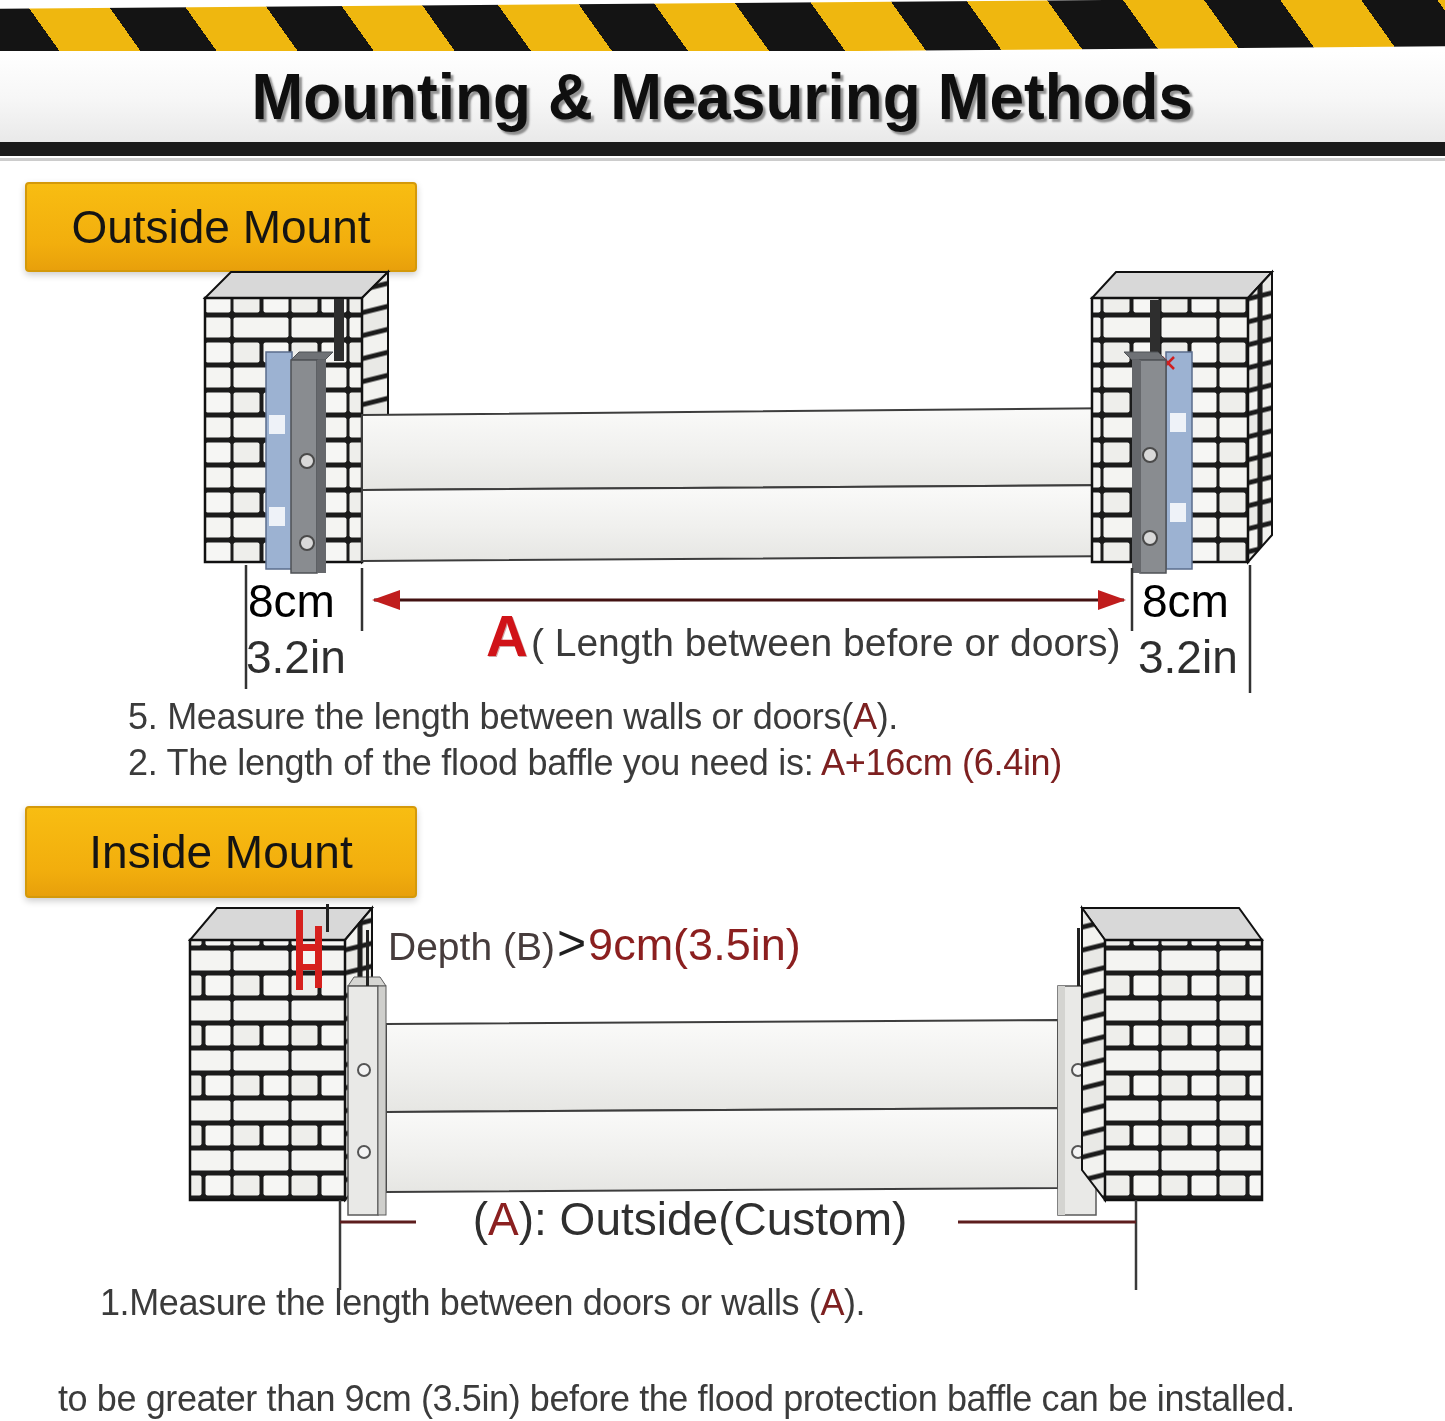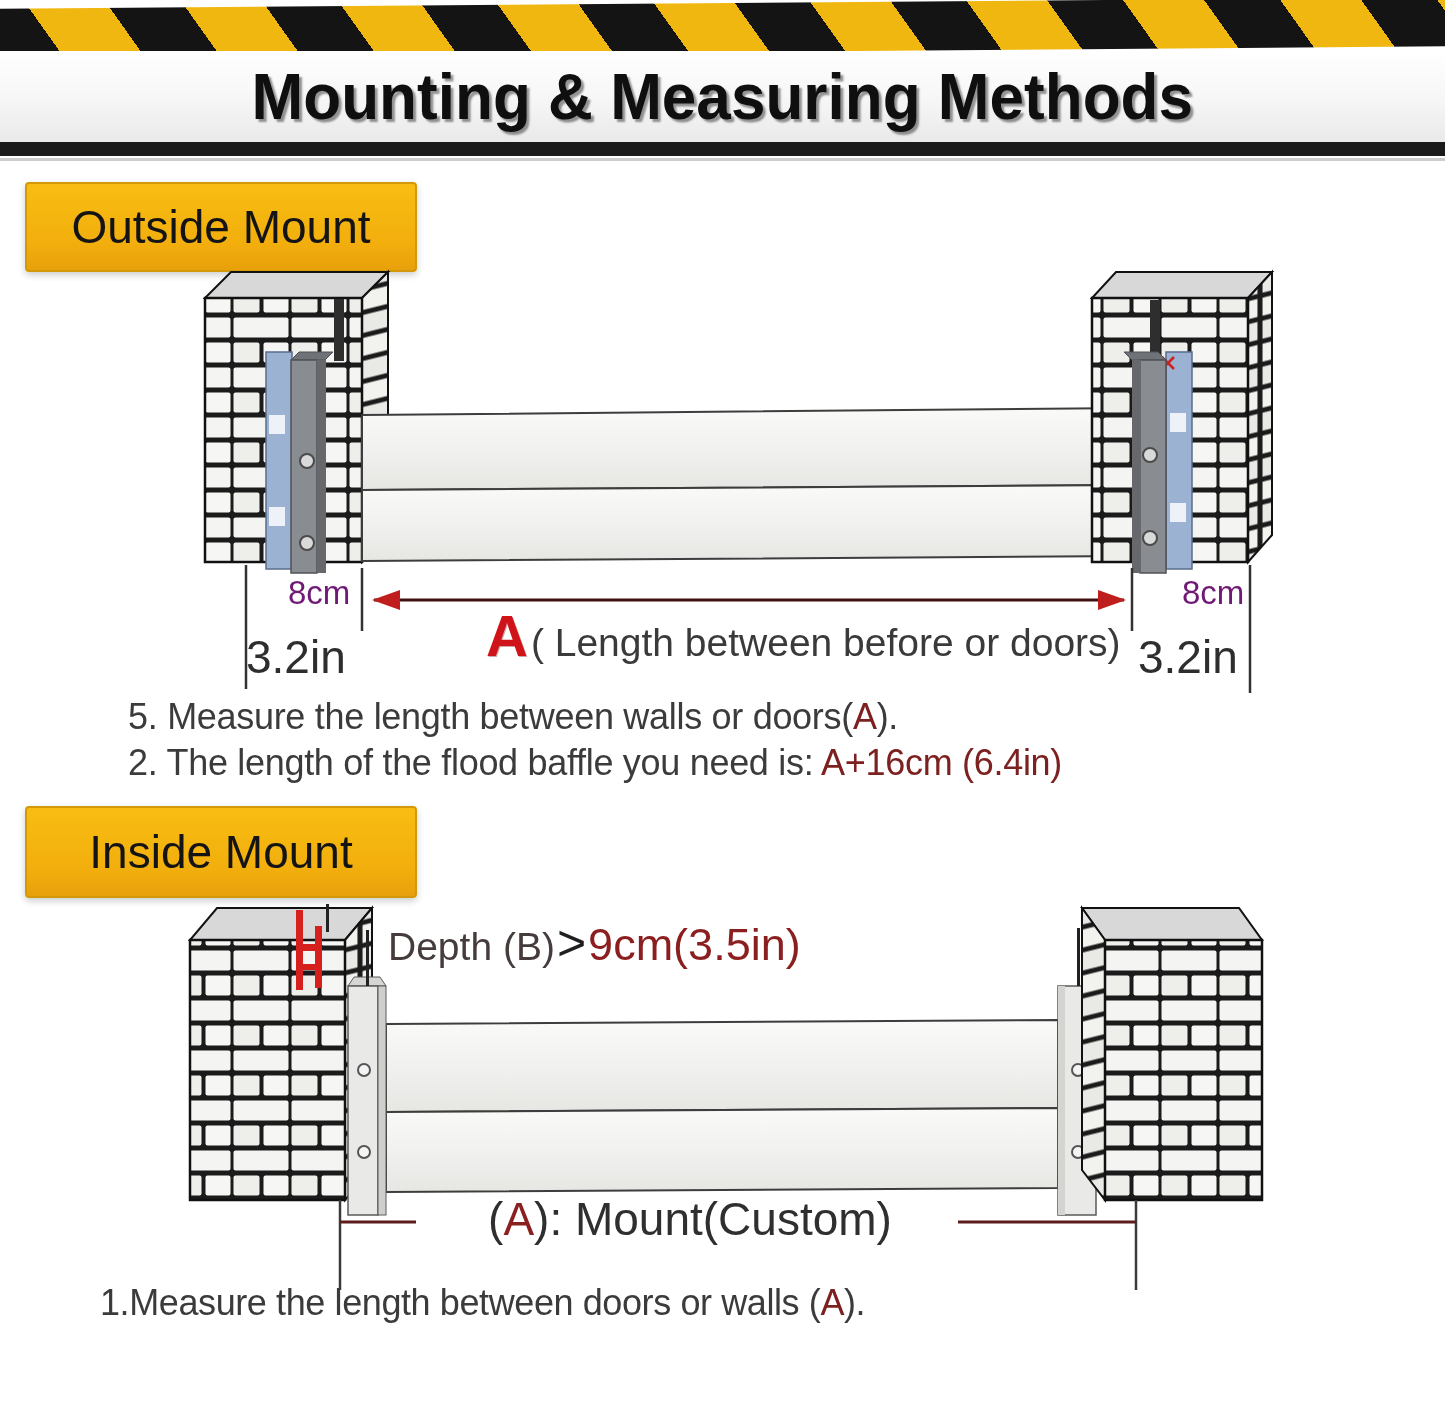--- a/index.html
+++ b/index.html
@@ -26,21 +26,21 @@
     font-size:46px;font-weight:500;color:#141414;white-space:nowrap;}
   .pill.outside{top:182px;}
   .pill.inside{top:806px;height:88px;}
 
   svg.diagram{position:absolute;left:0;width:1445px;display:block;}
   #outside-svg{top:265px;height:430px;}
   #inside-svg{top:898px;height:395px;}
 
   
   .txt{position:absolute;white-space:nowrap;color:#353535;}
-  .dim-cm{font-size:33px;color:#701a75;margin-left:40px;}
+  .dim-cm{font-size:46px;color:#000000;}
   .dim-in{font-size:46px;color:#2e2e2e;}
   .span-label{left:486px;top:602px;display:flex;align-items:baseline;}
   .span-a{font-size:58px;font-weight:700;color:#d01318;margin-right:3px;
           text-shadow:1px 1px 0 rgba(120,0,0,.35);}
   .span-desc{font-size:39px;color:#3a3a3a;}
   .instr{font-size:36px;color:#3b3b3b;letter-spacing:-0.3px;}
   .maroon{color:#7d2020;}
   .depth-label{left:388px;top:914px;display:flex;align-items:baseline;}
   .depth-name{font-size:39px;color:#463c3c;}
   .depth-gt{font-size:50px;color:#1f1f1f;margin:0 2px;}
@@ -210,20 +210,21 @@
       <line x1="958" y1="324" x2="1136" y2="324" stroke="#5d1d1d" stroke-width="3"></line>
     </g>
   </svg>
 
   <div class="txt depth-label">
     <span class="depth-name">Depth (B) </span>
       <span class="depth-gt">&gt;</span>
       <span class="depth-val">9cm(3.5in)</span>
   </div>
   <div class="txt len-label">
-    <span>(</span><span class="len-a">A</span><span>): Mount(Custom)</span>
+    <span>(</span><span class="len-a">A</span><span>): Outside(Custom)</span>
   </div>
 
   <div class="txt b-instr" style="left:100px;top:1282px;">
     <span>1.Measure the length between doors or walls (</span><span class="maroon">A</span><span>).</span>
   </div>
+  <div class="txt b-instr" style="left:58px;top:1378px;">to be greater than 9cm (3.5in) before the flood protection baffle can be installed.</div>
 
 </div>
 
 </body></html>

